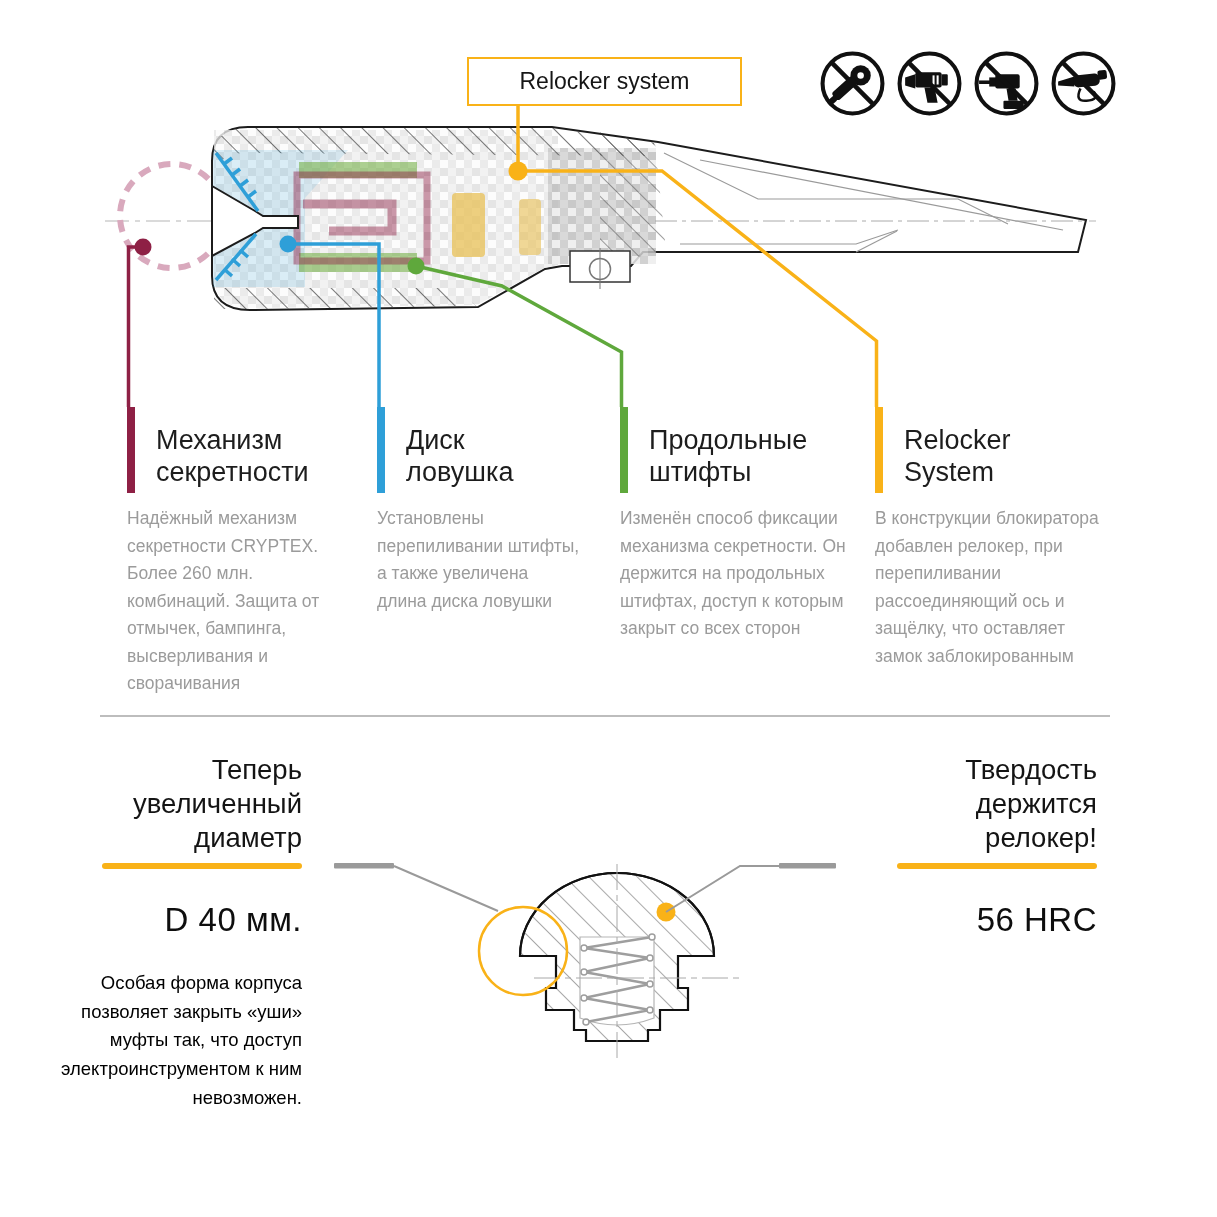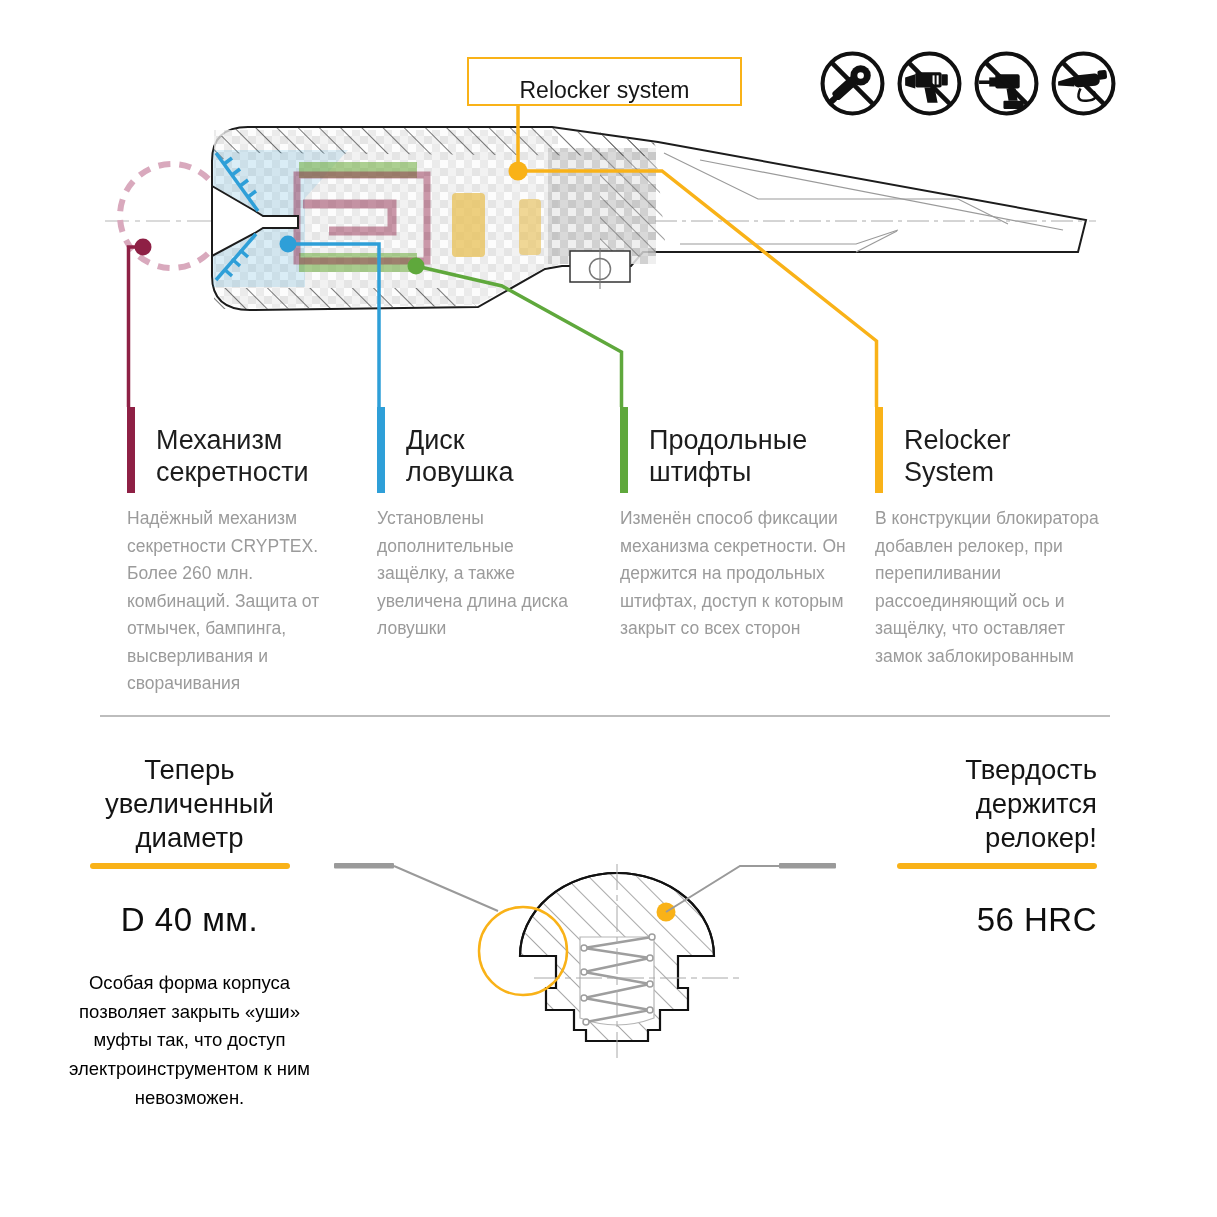--- a/index.html
+++ b/index.html
@@ -3,42 +3,42 @@
 <meta charset="utf-8">
 <style>
   html,body{margin:0;padding:0;background:#ffffff;}
   body{width:1217px;height:1217px;position:relative;overflow:hidden;
        font-family:"Liberation Sans","DejaVu Sans",sans-serif;color:#1d1d1d;}
   .abs{position:absolute;}
   #diagram-svg{position:absolute;left:0;top:0;z-index:0;}
 
   
   .relocker-box{left:467px;top:57px;width:271px;height:45px;border:2.5px solid #F9B218;
-    background:#fff;display:flex;align-items:flex-end;justify-content:center;
+    background:#fff;display:flex;align-items:center;justify-content:center;
     font-size:23px;color:#161616;z-index:2;}
 
   
   .icons-row{left:819px;top:50px;display:flex;gap:10px;z-index:2;}
   .p-icon{width:67px;height:67px;}
 
   
   .callout{top:407px;z-index:2;}
   .c-bar{position:absolute;left:0;top:0;width:8px;height:86px;}
   .c-title{padding:17px 0 0 29px;font-size:27px;line-height:1.19;color:#1d1d1d;}
   .c-body{margin-top:17px;font-size:17.5px;line-height:1.57;color:#9b9b9b;}
   .col1{left:127px;width:198px;}
   .col2{left:377px;width:205px;}
   .col3{left:620px;width:228px;}
   .col4{left:875px;width:228px;}
 
   .divider{left:100px;top:715px;width:1010px;height:2px;background:#bdbdbd;z-index:1;}
 
   
   .feature{top:753px;z-index:2;}
-  .f-left{left:62px;width:255px;text-align:center;}
+  .f-left{left:47px;width:255px;text-align:right;}
   .f-right{left:851px;width:246px;text-align:right;}
   .f-head{font-size:27.5px;line-height:34px;color:#141414;}
   .f-rule{display:inline-block;width:200px;height:6px;border-radius:3px;margin-top:8px;}
   .f-value{margin-top:28px;font-size:33px;font-weight:normal;color:#0e0e0e;letter-spacing:.5px;}
   .f-body{margin-top:30px;font-size:18.5px;line-height:1.55;color:#000000;}
 </style>
 </head>
 <body>
 
 <svg id="diagram-svg" width="1217" height="1217" viewBox="0 0 1217 1217">
@@ -228,21 +228,21 @@
   </div>
   <div class="c-body">Надёжный механизм секретности CRYPTEX. Более 260 млн. комбинаций. Защита от отмычек, бампинга, высверливания и сворачивания</div>
 </div>
 
 <div class="abs callout col2">
   <div class="c-bar" style="background: rgb(46, 159, 216);"></div>
   <div class="c-title">
     <div>Диск</div>
     <div>ловушка</div>
   </div>
-  <div class="c-body">Установлены дополнительные защёлку, а также увеличена длина диска ловушки</div>
+  <div class="c-body">Установлены перепиливании штифты, а также увеличена длина диска ловушки</div>
 </div>
 
 <div class="abs callout col3">
   <div class="c-bar" style="background: rgb(95, 168, 60);"></div>
   <div class="c-title">
     <div>Продольные</div>
     <div>штифты</div>
   </div>
   <div class="c-body">Изменён способ фиксации механизма секретности. Он держится на продольных штифтах, доступ к которым закрыт со всех сторон</div>
 </div>

